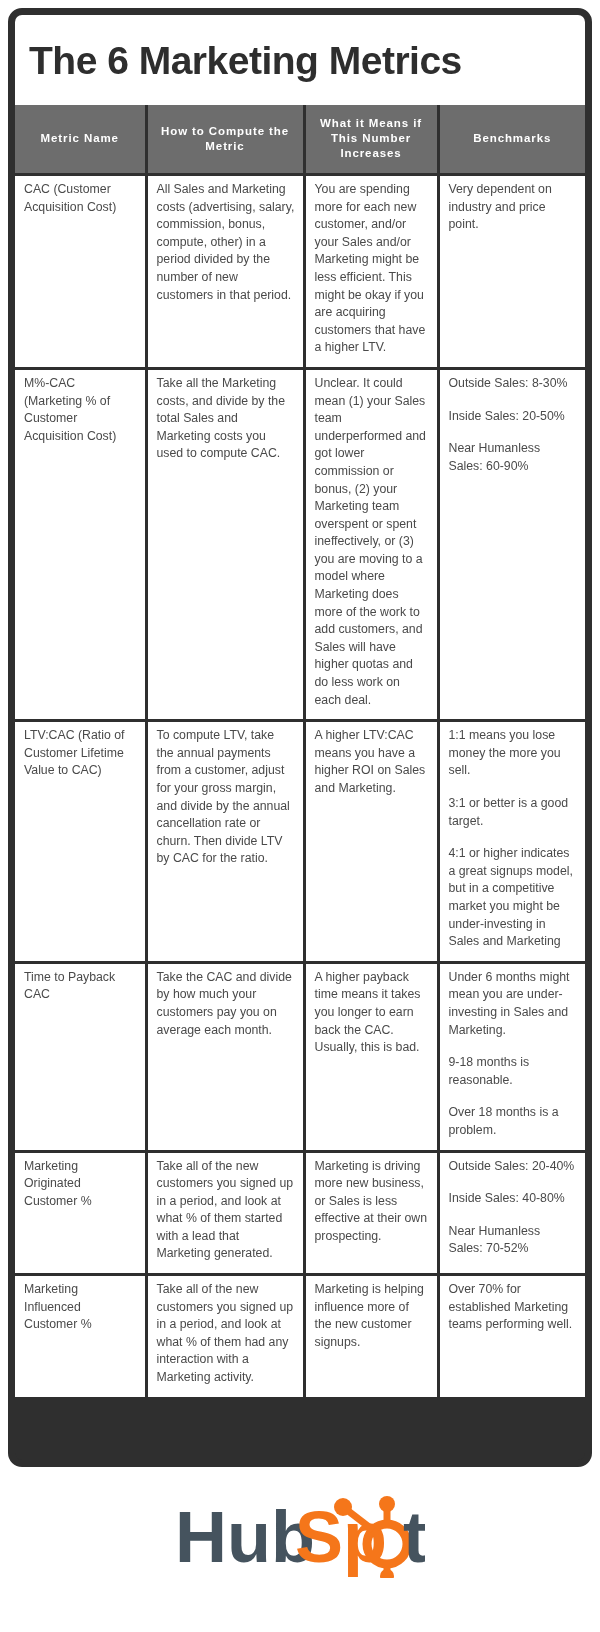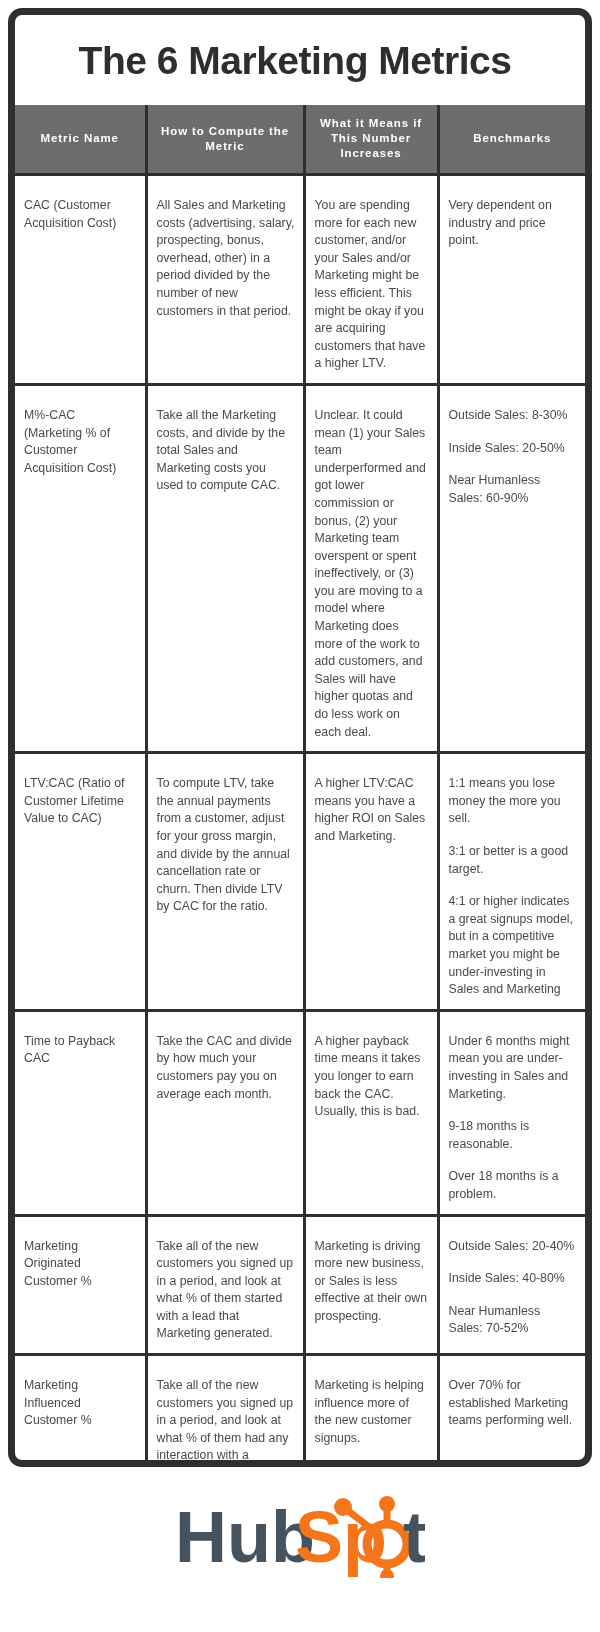--- a/index.html
+++ b/index.html
@@ -34,22 +34,22 @@
     border: 7px solid #2f2f2f;
     border-radius: 14px;
     background: #2f2f2f;
     overflow: hidden;
   }
 
   
   .title-block {
     background: #ffffff;
     box-sizing: border-box;
-    padding: 20px 14px 18px 4px;
-    text-align: center;
+    padding: 20px 14px 18px 14px;
+    text-align: left;
   }
   .title-line {
     font-size: 39px;
     line-height: 52px;
     font-weight: bold;
     color: #2e2e2e;
     letter-spacing: -0.5px;
     white-space: nowrap;
   }
 
@@ -81,21 +81,21 @@
     box-sizing: border-box;
   }
   thead th:last-child { border-right: none; margin-left: 28px; }
 
   tbody td {
     background: #ffffff;
     color: #4a4a4a;
     font-size: 12.3px;
     line-height: 17.6px;
     vertical-align: top;
-    padding: 21px 8px 10px 9px;
+    padding: 5px 8px 10px 9px;
     border-right: 3px solid #2f2f2f;
     border-bottom: 3px solid #2f2f2f;
     box-sizing: border-box;
   }
   tbody td:last-child { border-right: none; }
   tbody tr:last-child td { border-bottom: none; margin-left: 24px; }
 
   tbody td p {
     margin: 0;
   }
@@ -138,21 +138,21 @@
         <tr>
           <th>Metric Name</th>
           <th>How to Compute the Metric</th>
           <th>What it Means if This Number Increases</th>
           <th>Benchmarks</th>
         </tr>
       </thead>
       <tbody>
         <tr>
           <td>CAC (Customer Acquisition Cost)</td>
-          <td>All Sales and Marketing costs (advertising, salary, prospecting, bonus, overhead, other) in a period divided by the number of new customers in that period.</td>
+          <td>All Sales and Marketing costs (advertising, salary, commission, bonus, compute, other) in a period divided by the number of new customers in that period.</td>
           <td>You are spending more for each new customer, and/or your Sales and/or Marketing might be less efficient. This might be okay if you are acquiring customers that have a higher LTV.</td>
           <td>
               <p>Very dependent on industry and price point.</p>
             </td>
         </tr>
         <tr>
           <td>M%-CAC (Marketing % of Customer Acquisition Cost)</td>
           <td>Take all the Marketing costs, and divide by the total Sales and Marketing costs you used to compute CAC.</td>
           <td>Unclear. It could mean (1) your Sales team underperformed and got lower commission or bonus, (2) your Marketing team overspent or spent ineffectively, or (3) you are moving to a model where Marketing does more of the work to add customers, and Sales will have higher quotas and do less work on each deal.</td>
           <td>

